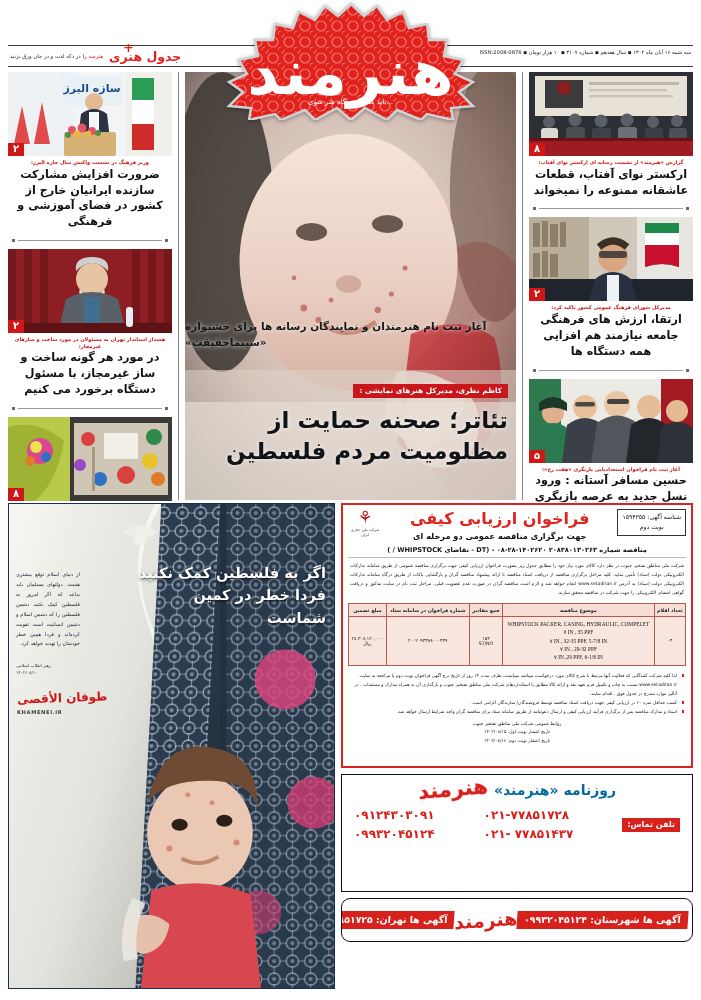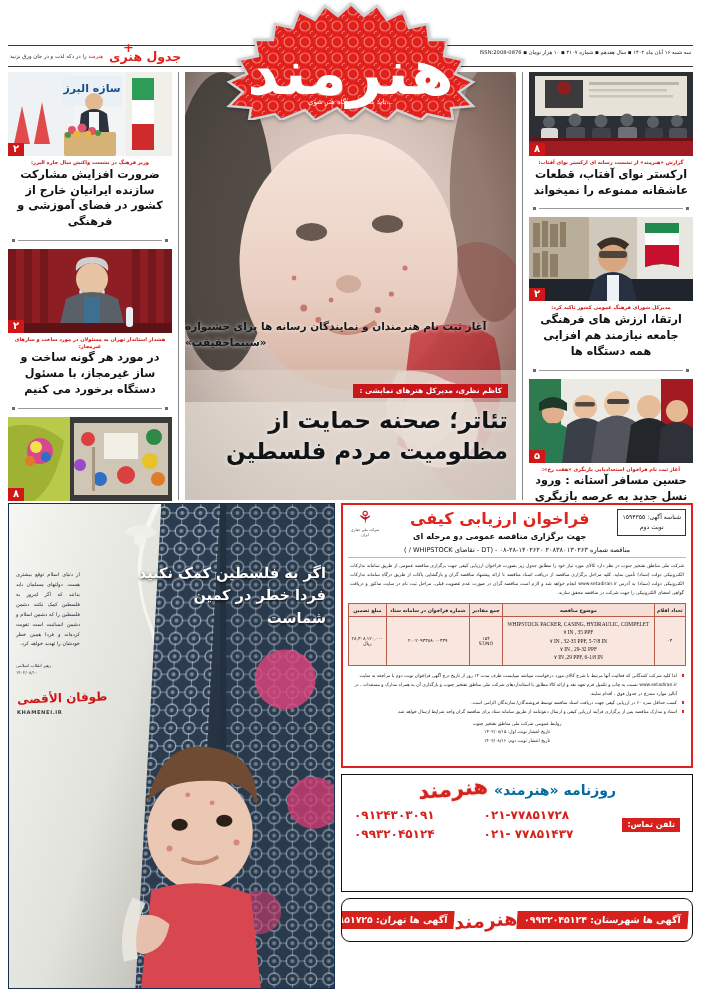--- a/index.html
+++ b/index.html
@@ -353,21 +353,21 @@
   }
   .tender-logo .org {
     font-size: 3.6px;
     color: #333;
     line-height: 1.5;
     padding-top: 2px;
   }
   .tender-num {
     text-align: center;
     font-size: 6.6px;
-    font-weight: normal;
+    font-weight: bold;
     color: #111;
     padding: 5px 0 3px;
     direction: rtl;
     border-bottom: 1px solid #bbb;
   }
   .tender-body {
     font-size: 4.6px;
     color: #1a1a1a;
     line-height: 1.95;
     text-align: justify;

